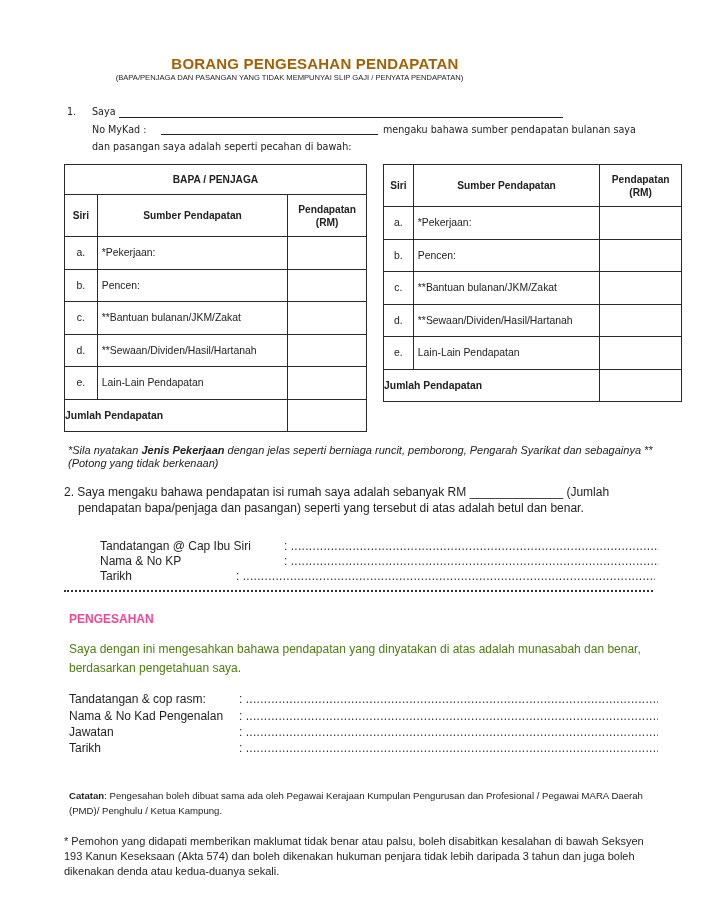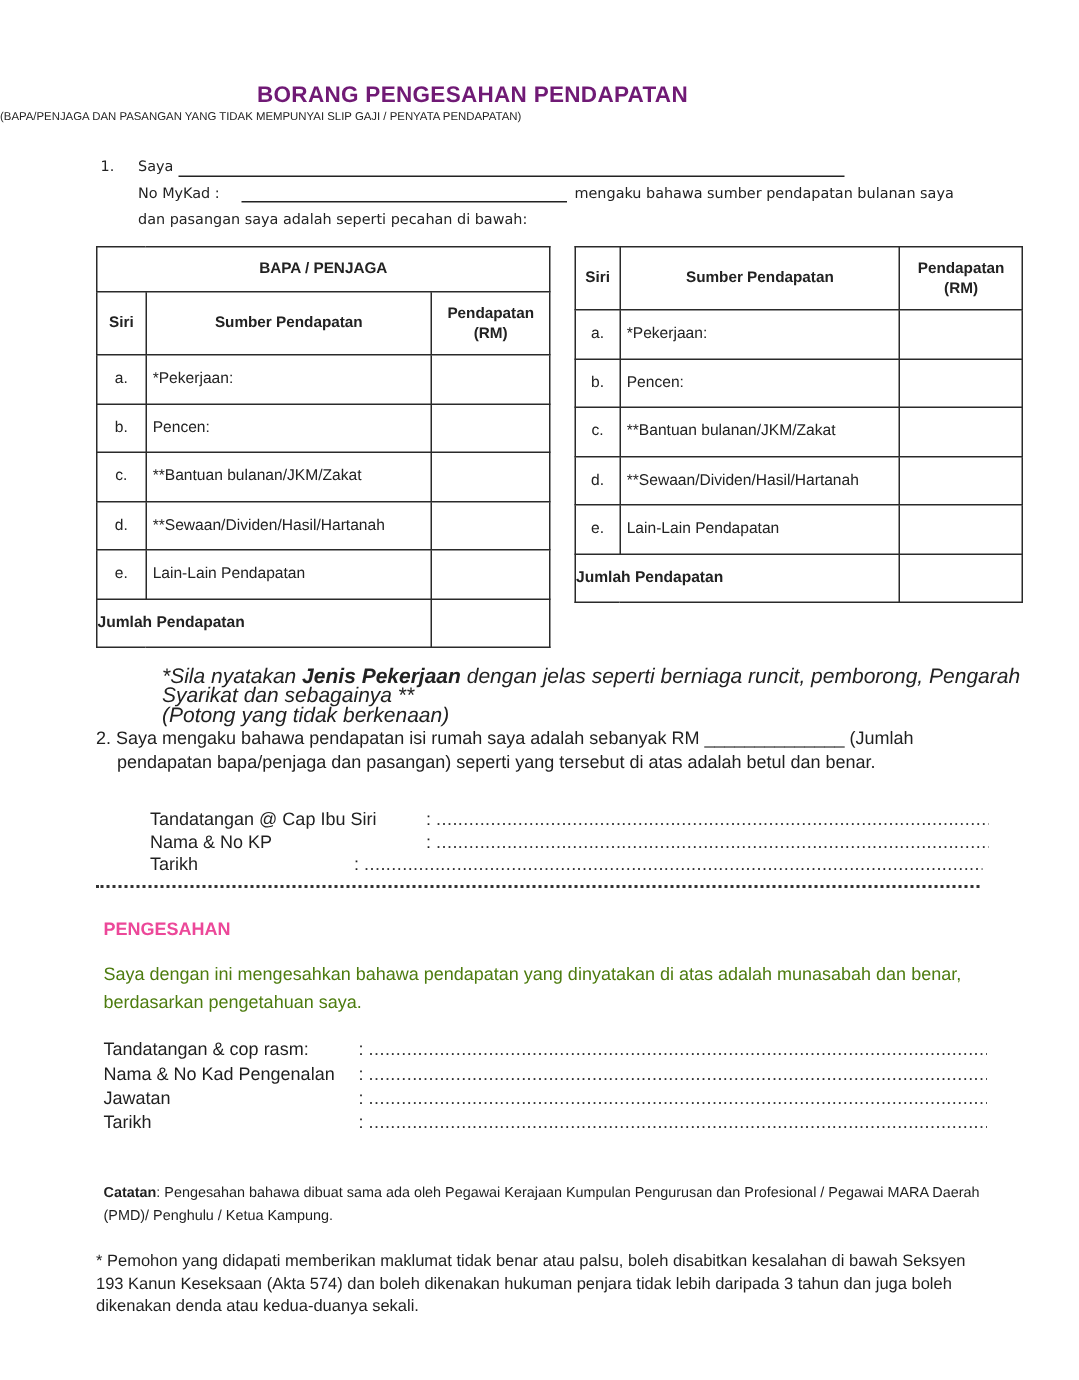--- a/index.html
+++ b/index.html
@@ -1,22 +1,22 @@
 <!DOCTYPE html>
 <html><head>
 <meta charset="utf-8">
 <style>
   * { box-sizing: border-box; margin: 0; padding: 0; }
   html, body { width: 719px; height: 920px; background: #ffffff; overflow: hidden; }
   body { position: relative; font-family: "Liberation Sans", sans-serif; color: #1a1a1a; }
 
   .abs { position: absolute; }
 
-  .title { top: 55px; left: 0; width: 630px; text-align: center; font-size: 15px; font-weight: bold; letter-spacing: 0.2px; color: #701a75; }
-  .subtitle { top: 73px; left: 0; width: 579px; text-align: left; font-size: 7.6px; color: #222; }
+  .title { top: 55px; left: 0; width: 630px; text-align: center; font-size: 15px; font-weight: bold; letter-spacing: 0.2px; color: #a16207; }
+  .subtitle { top: 73px; left: 0; width: 579px; text-align: center; font-size: 7.6px; color: #222; }
 
   .s1 { font-family: "DejaVu Sans", sans-serif; font-size: 9.6px; color: #222; }
   .s1-num { top: 106px; left: 67px; }
   .s1-saya { top: 106px; left: 92px; }
   .s1-saya-line { top: 117px; left: 119px; width: 444px; border-bottom: 1px solid #222; }
   .s1-mykad { top: 124px; left: 92px; }
   .s1-mykad-line { top: 134px; left: 161px; width: 217px; border-bottom: 1px solid #222; }
   .s1-cont { top: 124px; left: 383px; }
   .s1-line2 { top: 141px; left: 92px; }
 
@@ -26,21 +26,21 @@
   table.inc .colh { height: 42px; text-align: center; font-weight: bold; font-size: 10.2px; line-height: 13px; }
   table.inc .row td { height: 32.5px; }
   table.inc td.siri { text-align: center; }
   table.inc td.src { padding-left: 4px; }
   table.inc .tot td { height: 32px; }
   table.inc td.totlbl { text-align: left; font-weight: bold; }
 
   .t-left { top: 164px; left: 64px; width: 303px; }
   .t-right { top: 164px; left: 383px; width: 299px; }
 
-  .note { top: 444px; left: 68px; font-size: 14px; font-style: italic; color: #222; line-height: 13px; margin-left: 40px; }
+  .note { top: 444px; left: 68px; font-size: 11px; font-style: italic; color: #222; line-height: 13px; }
   .note b { font-style: italic; }
 
   .s2 { top: 484px; left: 64px; font-size: 12px; color: #1f1f1f; line-height: 16px; }
   .s2 .indent { padding-left: 14px; }
 
   .sig { font-size: 12px; color: #1f1f1f; }
   .sig-row { position: absolute; white-space: nowrap; }
   .dots { display: inline-block; overflow: hidden; white-space: nowrap; color: #333; letter-spacing: 0.3px; vertical-align: bottom; }
 
   .sep { top: 590px; left: 64px; width: 589px; border-bottom: 2px dotted #333; }
@@ -204,16 +204,16 @@
     <span style="display:inline-block; width:170px;">Jawatan</span><span>:</span>
     <span class="dots" style="width:412px;">............................................................................................................................................................</span>
   </div>
   <div class="sig-row" style="top:741px; left:69px;">
     <span style="display:inline-block; width:170px;">Tarikh</span><span>:</span>
     <span class="dots" style="width:412px;">............................................................................................................................................................</span>
   </div>
 </div>
 
 <div class="abs catatan">
-  <b>Catatan</b><span>: Pengesahan bahawa dibuat sama ada oleh Pegawai Kerajaan Kumpulan Pengurusan dan Profesional / Pegawai MARA Daerah (PMD)/ Penghulu / Ketua Kampung.</span>
+  <b>Catatan</b><span>: Pengesahan boleh dibuat sama ada oleh Pegawai Kerajaan Kumpulan Pengurusan dan Profesional / Pegawai MARA Daerah (PMD)/ Penghulu / Ketua Kampung.</span>
 </div>
 
 <div class="abs warn">* Pemohon yang didapati memberikan maklumat tidak benar atau palsu, boleh disabitkan kesalahan di bawah Seksyen 193 Kanun Keseksaan (Akta 574) dan boleh dikenakan hukuman penjara tidak lebih daripada 3 tahun dan juga boleh dikenakan denda atau kedua-duanya sekali.</div>
 
 </body></html>

